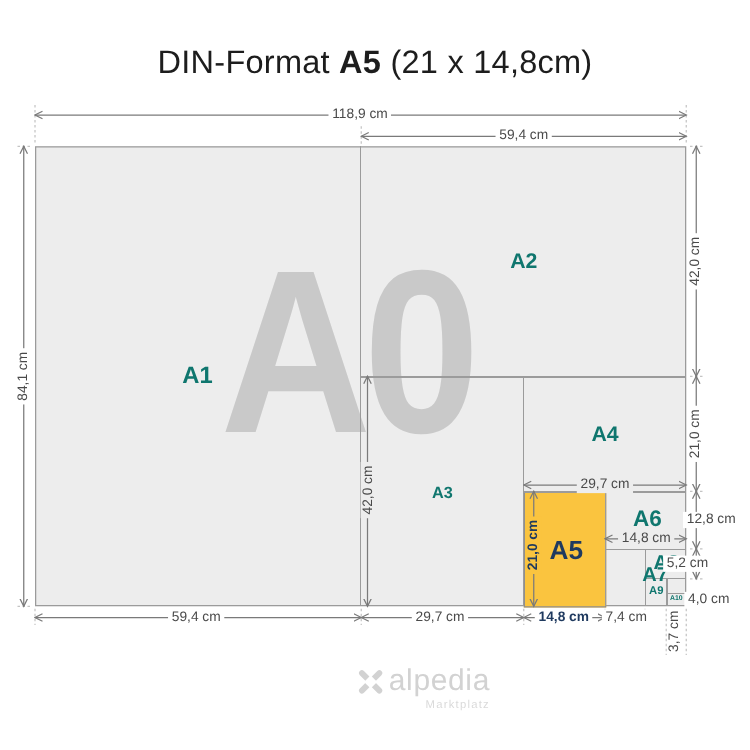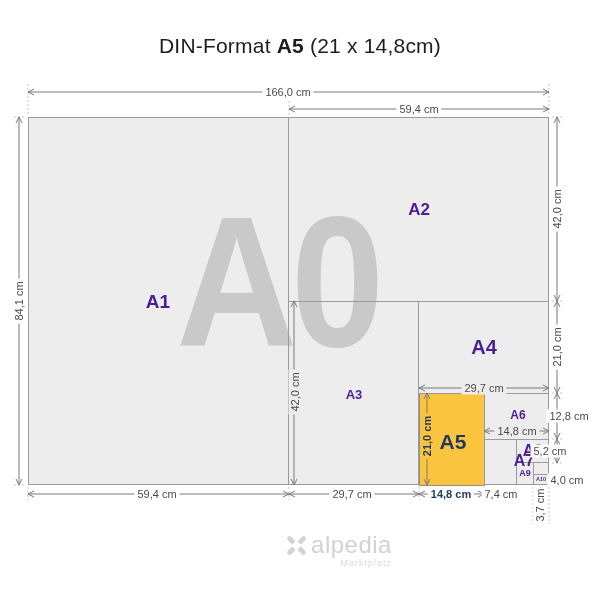--- a/index.html
+++ b/index.html
@@ -2,41 +2,41 @@
 <html><head>
 <meta charset="utf-8">
 <style>
   html,body{margin:0;padding:0;background:#fff;}
   .canvas{
     position:relative;width:600px;height:600px;background:#ffffff;
     font-family:"Liberation Sans", sans-serif;overflow:hidden;
   }
   .title{
     position:absolute;left:0;top:34px;width:600px;text-align:center;
-    font-size:21px;color:#1d1d1d;letter-spacing:.2px;
+    font-size:26px;color:#1d1d1d;letter-spacing:.2px;
   }
   .title .b{font-weight:bold;}
   .sheet{
     position:absolute;left:28px;top:117px;width:521px;height:368px;
     background:#EDEDED;border:1px solid #9B9B9B;box-sizing:border-box;z-index:0;
   }
   .watermark{
     position:absolute;left:277px;top:288px;z-index:1;
     transform:translate(-50%,-53%) scaleX(.9);
     font-size:186px;font-weight:bold;color:#C9C9C9;letter-spacing:-7px;
     line-height:1;white-space:nowrap;
   }
   .a5box{
     position:absolute;left:419px;top:393px;width:66px;height:93px;
     background:#FAC43F;border:1px solid #8F8F8F;box-sizing:border-box;z-index:1;
   }
   svg.overlay{position:absolute;left:0;top:0;z-index:2;pointer-events:none;}
   .fmt{
     position:absolute;transform:translate(-50%,-50%);font-weight:bold;
-    color:#4c1d95;z-index:3;white-space:nowrap;line-height:1;
+    color:#0f766e;z-index:3;white-space:nowrap;line-height:1;
   }
   .fmt-a5{color:#1F3A5F;}
   .dim{
     position:absolute;transform:translate(-50%,-50%);z-index:3;
     font-size:11px;color:#4A4A4A;background:#fff;padding:0 3px;
     line-height:13px;white-space:nowrap;
   }
   .dim.rot{transform:translate(-50%,-50%) rotate(-90deg);}
   .dim.on-sheet{background:#EDEDED;}
   .dim.on-orange{background:#FAC43F;}
@@ -129,29 +129,29 @@
       <line x1="28" y1="494" x2="289" y2="494" marker-start="url(#as)" marker-end="url(#ae)"></line>
       <line x1="289" y1="494" x2="419" y2="494" marker-start="url(#as)" marker-end="url(#ae)"></line>
       <line x1="419" y1="494" x2="484" y2="494" marker-start="url(#as)" marker-end="url(#ae)"></line>
       <line x1="484" y1="494" x2="516" y2="494" marker-start="url(#as)" marker-end="url(#ae)"></line>
     </g>
   </svg>
 
   <div class="fmt" style="left:158px;top:301px;font-size:19px">A1</div>
   <div class="fmt" style="left:419px;top:209px;font-size:17px">A2</div>
   <div class="fmt" style="left:354px;top:394px;font-size:13px">A3</div>
-  <div class="fmt" style="left:484px;top:347px;font-size:20px">A4</div>
+  <div class="fmt" style="left:484px;top:347px;font-size:17px">A4</div>
   <div class="fmt fmt-a5" style="left:453px;top:441px;font-size:21px">A5</div>
-  <div class="fmt" style="left:518px;top:415px;font-size:12px">A6</div>
+  <div class="fmt" style="left:518px;top:415px;font-size:18px">A6</div>
   <div class="fmt" style="left:524px;top:461px;font-size:16px">A7</div>
   <div class="fmt" style="left:533px;top:451px;font-size:16px">A8</div>
   <div class="fmt" style="left:525px;top:473px;font-size:9px">A9</div>
   <div class="fmt" style="left:541px;top:480px;font-size:5.5px">A10</div>
 
-  <div class="dim" style="left:288px;top:92px">166,0 cm</div>
+  <div class="dim" style="left:288px;top:92px">118,9 cm</div>
   <div class="dim" style="left:419px;top:109px">59,4 cm</div>
   <div class="dim rot" style="left:19px;top:301px">84,1 cm</div>
   <div class="dim rot" style="left:557px;top:209px">42,0 cm</div>
   <div class="dim rot" style="left:557px;top:347px">21,0 cm</div>
   <div class="dim" style="left:569px;top:416px">12,8 cm</div>
   <div class="dim" style="left:550px;top:451px">5,2 cm</div>
   <div class="dim" style="left:567px;top:480px">4,0 cm</div>
   <div class="dim rot on-sheet" style="left:295px;top:392px">42,0 cm</div>
   <div class="dim on-sheet" style="left:484px;top:388px">29,7 cm</div>
   <div class="dim rot on-orange navy" style="left:427px;top:436px">21,0 cm</div>

